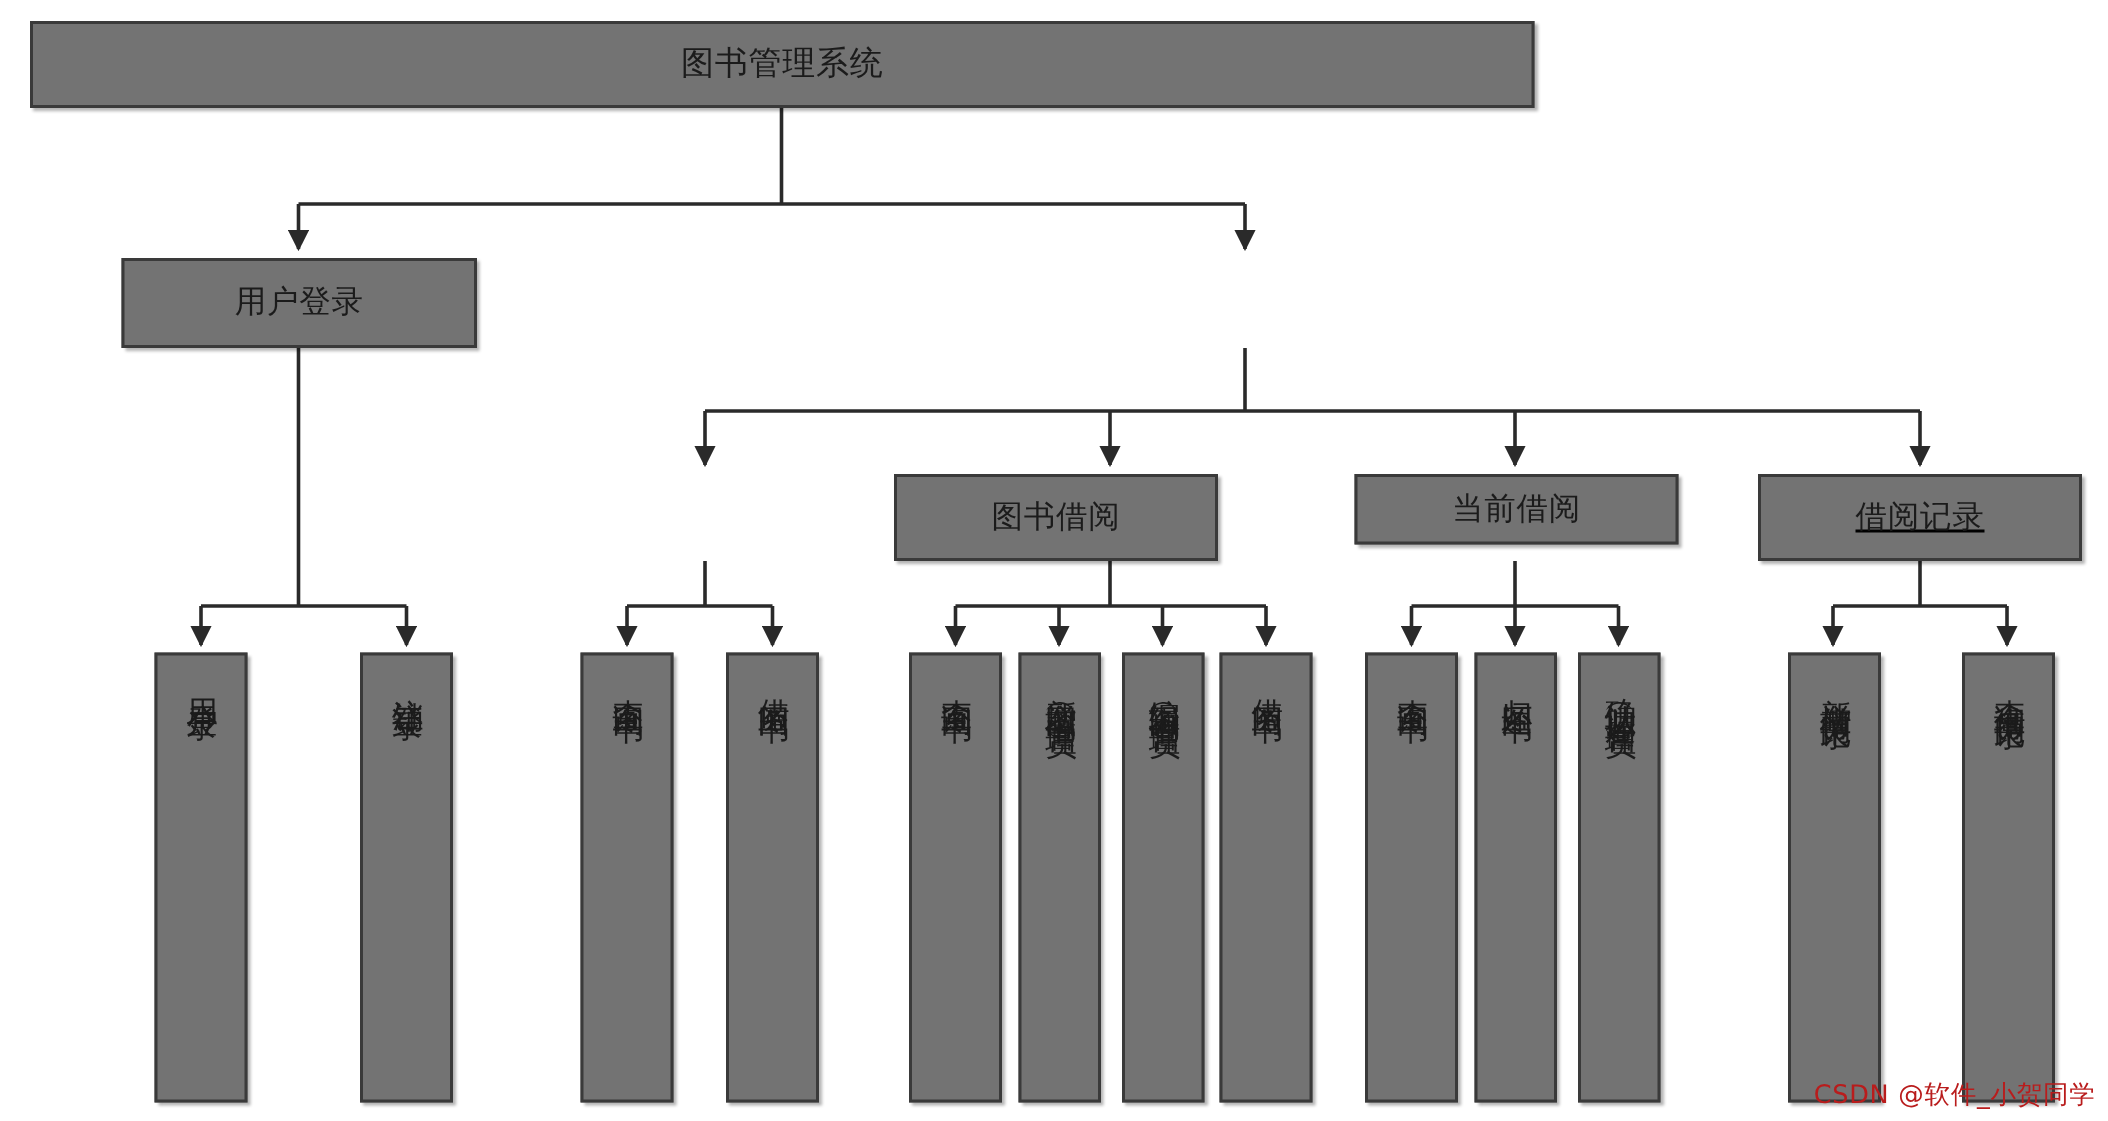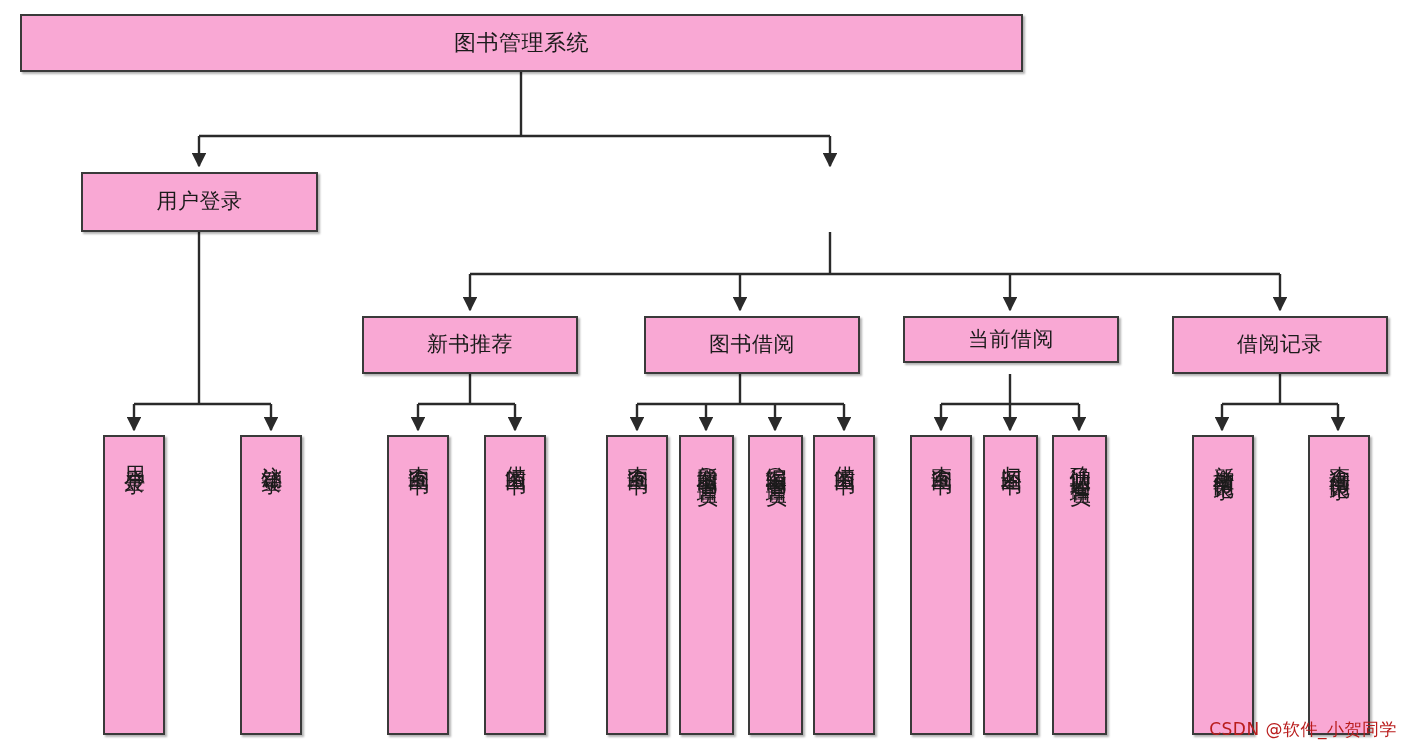--- a/index.html
+++ b/index.html
@@ -20,21 +20,21 @@
   #edges-layer {
     position: absolute;
     left: 0;
     top: 0;
     width: 1405px;
     height: 747px;
   }
   .node {
     position: absolute;
     box-sizing: border-box;
-    background: #f9a8d4;
+    background: #737373;
     border: 2px solid #3a3a3a;
     box-shadow: 2px 2px 2px rgba(0,0,0,0.30);
     display: flex;
     align-items: center;
     justify-content: center;
     z-index: 2;
   }
   .node-label {
     color: #1b1b1b;
     font-size: 21px;
@@ -125,30 +125,27 @@
   </svg>
 
   <div class="node root" style="left:20px; top:14px; width:1003px; height:58px;">
     <span class="node-label">图书管理系统</span>
   </div>
 
   <div class="node" style="left:81px; top:172px; width:237px; height:60px;">
     <span class="node-label">用户登录</span>
   </div>
 
-  <div class="node" style="left:362px; top:316px; width:216px; height:58px;">
-    <span class="node-label">新书推荐</span>
-  </div>
-  <div class="node" style="left:644px; top:316px; width:216px; height:58px;align-items:center;">
+  <div class="node" style="left:596px; top:316px; width:216px; height:58px;align-items:center;">
     <span class="node-label">图书借阅</span>
   </div>
   <div class="node" style="left:903px; top:316px; width:216px; height:47px;">
     <span class="node-label">当前借阅</span>
   </div>
-  <div class="node" style="left:1172px; top:316px; width:216px; height:58px;">
+  <div class="node" style="left:1172px; top:316px; width:216px; height:58px;text-decoration:underline;">
     <span class="node-label">借阅记录</span>
   </div>
 
   <div class="node vertical" style="left:103px; top:435px; width:62px; height:300px;">
     <span class="node-label">用户登录</span>
   </div>
   <div class="node vertical" style="left:240px; top:435px; width:62px; height:300px;">
     <span class="node-label">注销登录</span>
   </div>
 

